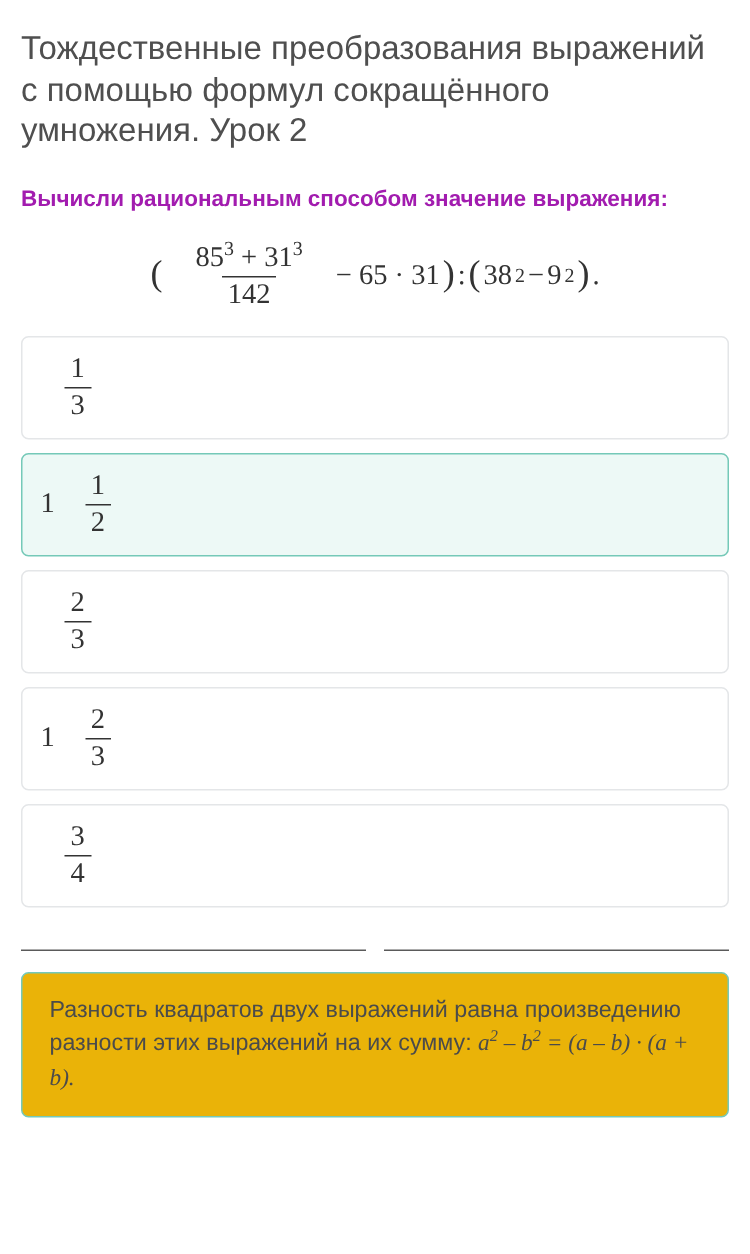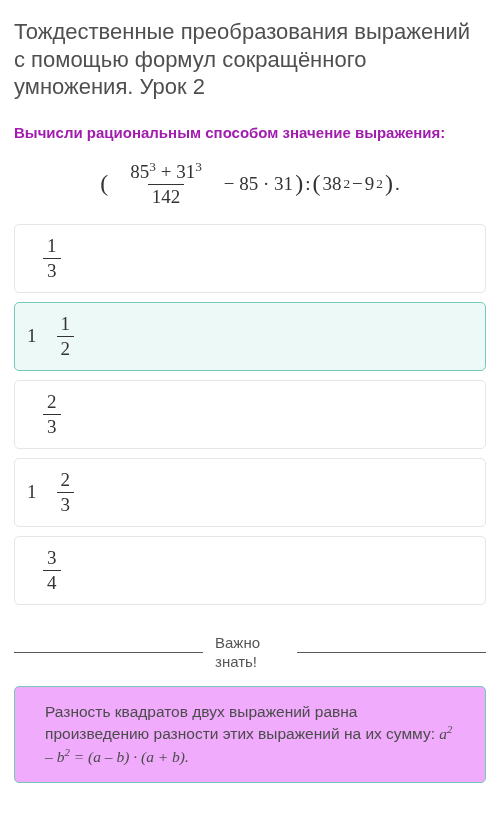--- a/index.html
+++ b/index.html
@@ -55,23 +55,23 @@
     border: 1.5px solid #75c9b8;
     background: #edf9f6;
   }
   .mixed { display: inline-flex; align-items: center; gap: 4px; }
   .mixed .whole { font-size: 19px; }
   .sep-row { display: flex; align-items: center; gap: 12px; margin: 10px 0 14px; }
   .sep-line { flex: 1; border-bottom: 1.4px solid #5a5a5a; }
   .sep-text { font-size: 15px; color: #555; text-align: left; line-height: 1.3; width: 70px; }
   .hint-box {
     border: 1.5px solid #75c9b8;
-    background: #f0abfc;
+    background: #eab308;
     border-radius: 5px;
-    padding: 14px 30px;
+    padding: 14px 18px;
     font-size: 15.5px;
     color: #4b4b4b;
     line-height: 1.45;
   }
   .hint-box .formula {
     font-style: italic;
     font-family: "Cambria Math","Times New Roman",serif;
   }
 </style>
 </head>
@@ -85,21 +85,21 @@
   <span class="expr-row">
     <span class="paren">(</span>
     <span class="frac">
       <span class="num">
         <span>85</span><sup>3</sup>
         <span> + </span>
         <span>31</span><sup>3</sup>
       </span>
       <span class="den">142</span>
     </span>
-    <span> − 85 · 31</span>
+    <span> − 65 · 31</span>
     <span class="paren">)</span>
     <span> : </span>
     <span class="paren">(</span>
     <span>38</span>
       <sup>2</sup>
     <span> − </span>
     <span>9</span>
       <sup>2</sup>
     <span class="paren">)</span>
     <span>.</span>
@@ -146,21 +146,20 @@
         <span class="frac">
           <span class="num">3</span>
           <span class="den">4</span>
         </span>
       </span>
     </div>
   </div>
 
 <div class="sep-row">
   <div class="sep-line"></div>
-  <div class="sep-text">Важно знать!</div>
   <div class="sep-line"></div>
 </div>
 
 <div class="hint-box">
   <span>Разность квадратов двух выражений равна произведению разности этих выражений на их сумму: </span>
   <span class="formula">
     <span>a</span><sup>2</sup><span> – </span><span>b</span><sup>2</sup><span> = (</span><span>a – b</span><span>) · (</span><span>a + b</span><span>).</span>
   </span>
 </div>
 

